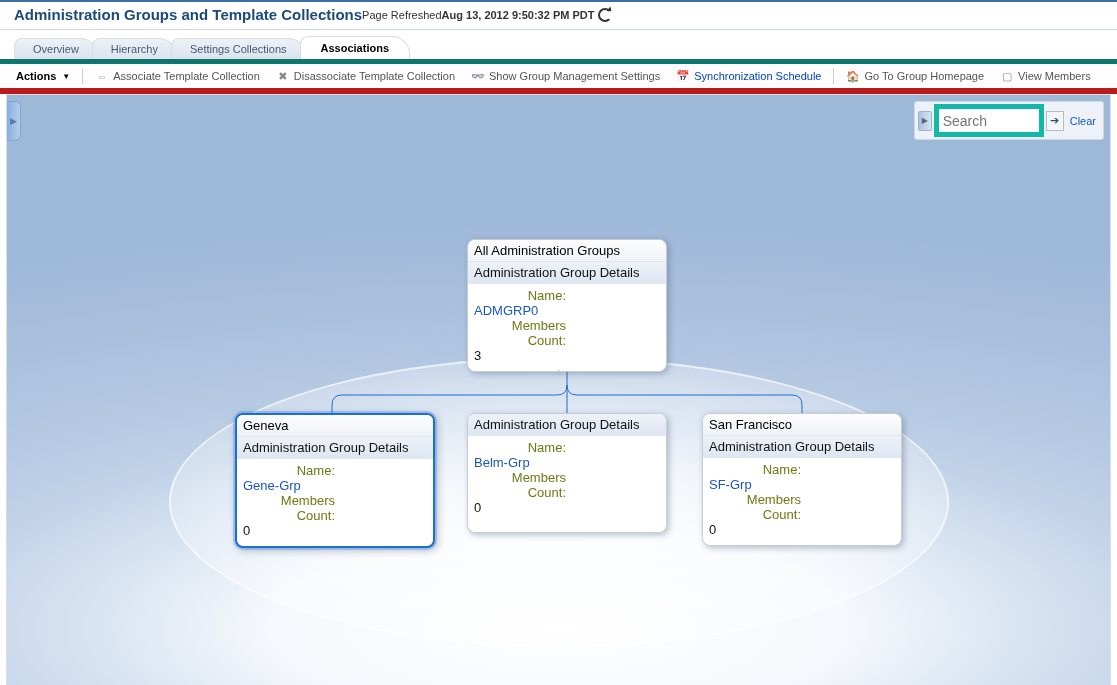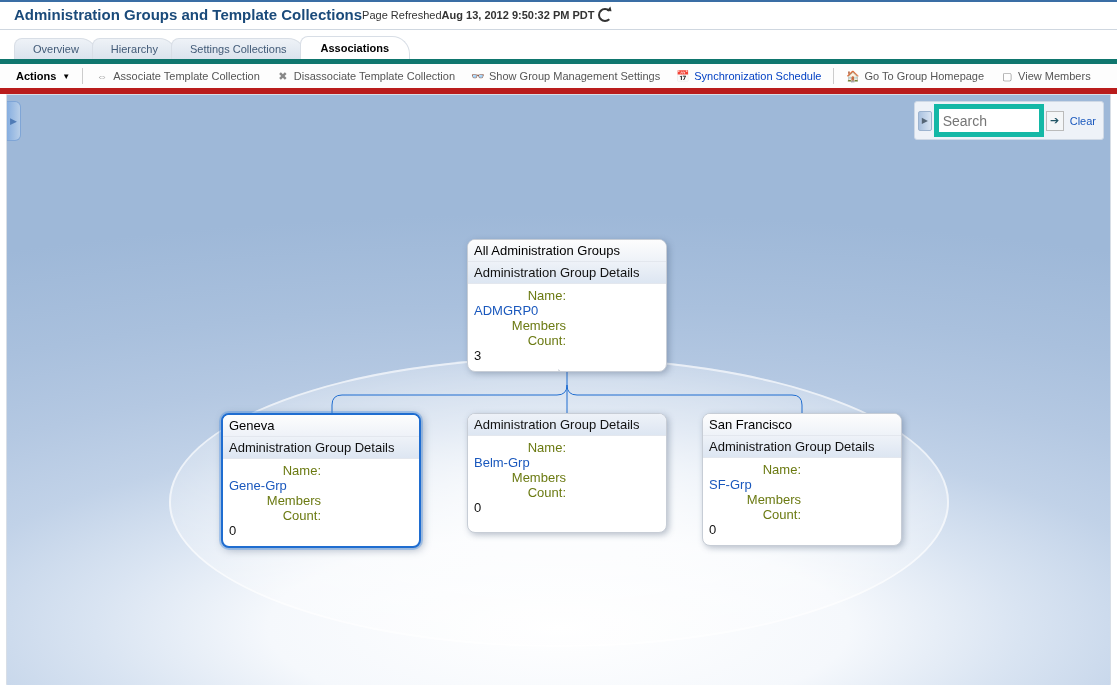--- a/index.html
+++ b/index.html
@@ -340,21 +340,21 @@
         <span class="val">ADMGRP0</span>
       </div>
       <div class="n-row">
         <span class="lbl">Members Count:</span>
         <span class="val plain">3</span>
       </div>
     </div>
     <div class="pointer"></div>
   </div>
 
-  <div class="node selected" style="left:214px; top:318px;">
+  <div class="node selected" style="left:228px; top:318px;">
     <div class="n-title">Geneva</div>
     <div class="n-subtitle">Administration Group Details</div>
     <div class="n-body">
       <div class="n-row">
         <span class="lbl">Name:</span>
         <span class="val">Gene-Grp</span>
       </div>
       <div class="n-row">
         <span class="lbl">Members Count:</span>
         <span class="val plain">0</span>

